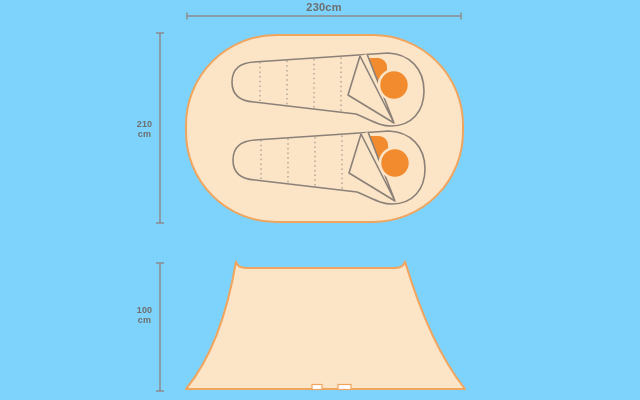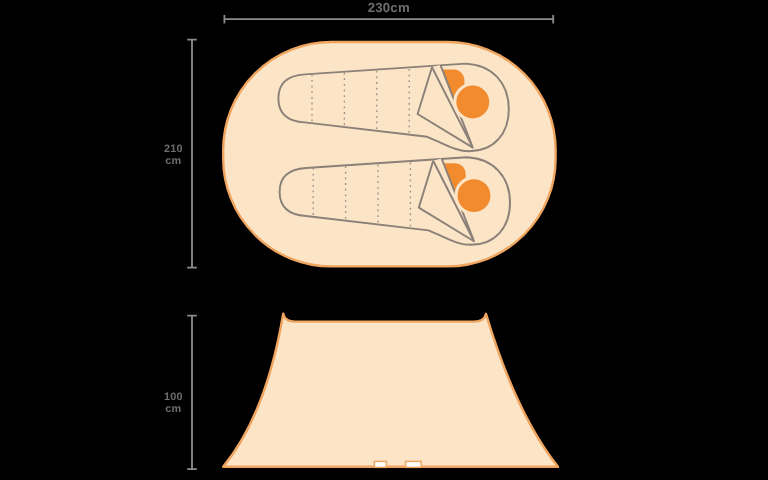--- a/index.html
+++ b/index.html
@@ -1,41 +1,41 @@
 <!DOCTYPE html>
 <html><head>
 <meta charset="utf-8">
 <style>
   html, body { margin: 0; padding: 0; background: #ffffff; }
   .canvas {
     position: relative;
     width: 640px;
     height: 400px;
-    background: #000000;
+    background: #7dd3fc;
     overflow: hidden;
     font-family: "Liberation Sans", sans-serif;
   }
   .canvas svg { position: absolute; left: 0; top: 0; }
   .dim-label {
     position: absolute;
     font-weight: bold;
     color: #6E6E6E;
     letter-spacing: 0.2px;
     user-select: none;
   }
   .dim-label--width {
     left: 262px; top: 1px; width: 124px;
     text-align: center; font-size: 11px;
   }
   .dim-label--stacked {
     left: 131px; width: 27px;
     text-align: center; font-size: 9px; line-height: 9.5px;
   }
   .dim-label--height-top  { top: 120px; }
-  .dim-label--height-side { top: 326px; }
+  .dim-label--height-side { top: 306px; }
   .dim-label span { display: block; }
 </style>
 </head>
 <body>
 
 <div class="canvas">
 
   <svg width="640" height="400" viewBox="0 0 640 400">
 
     <defs>

